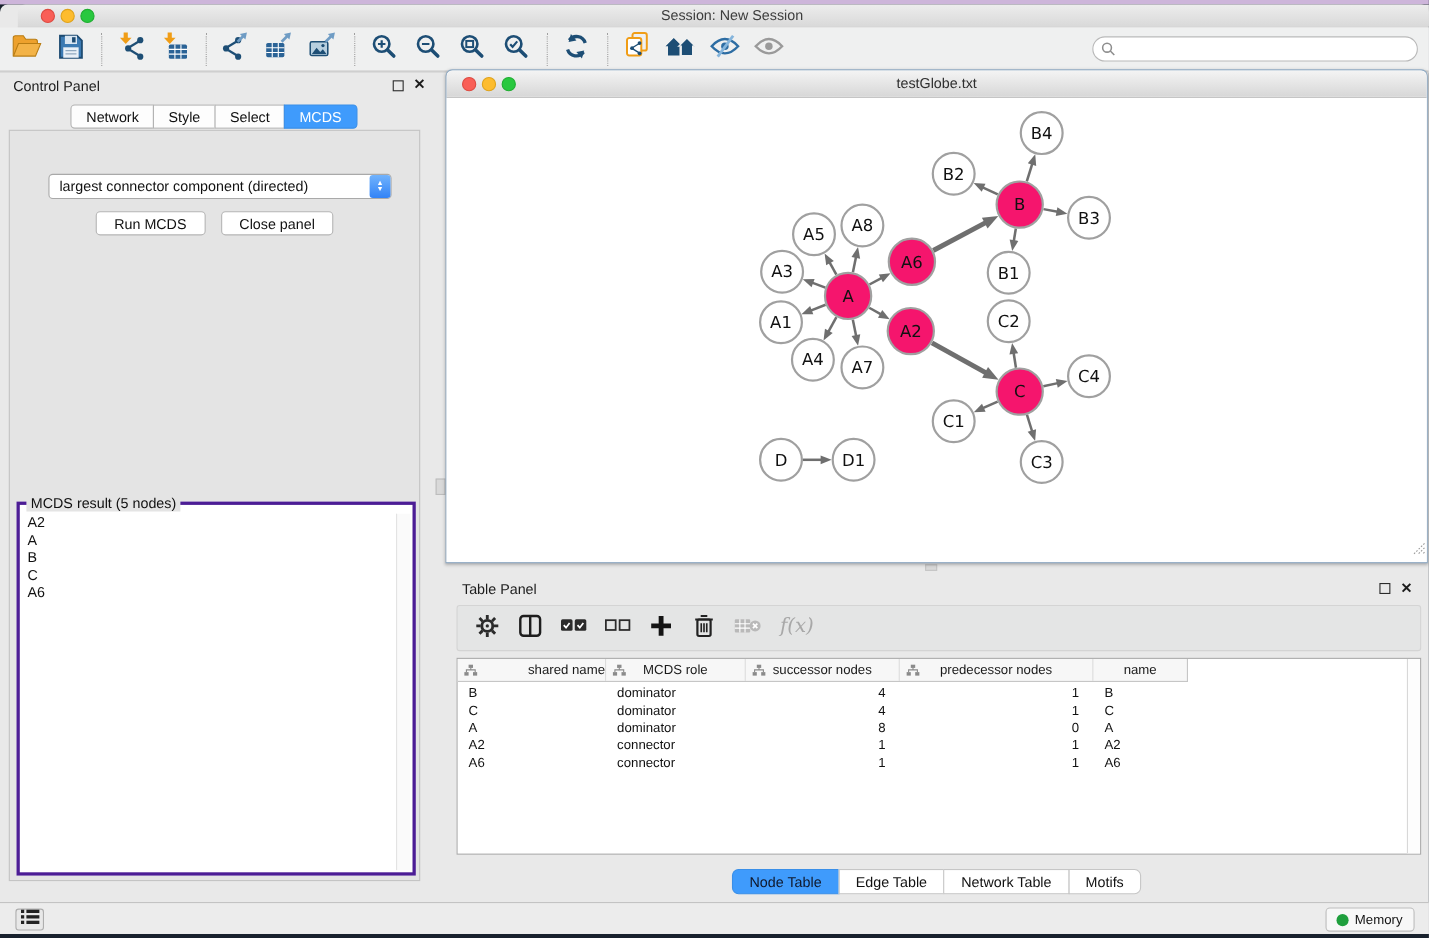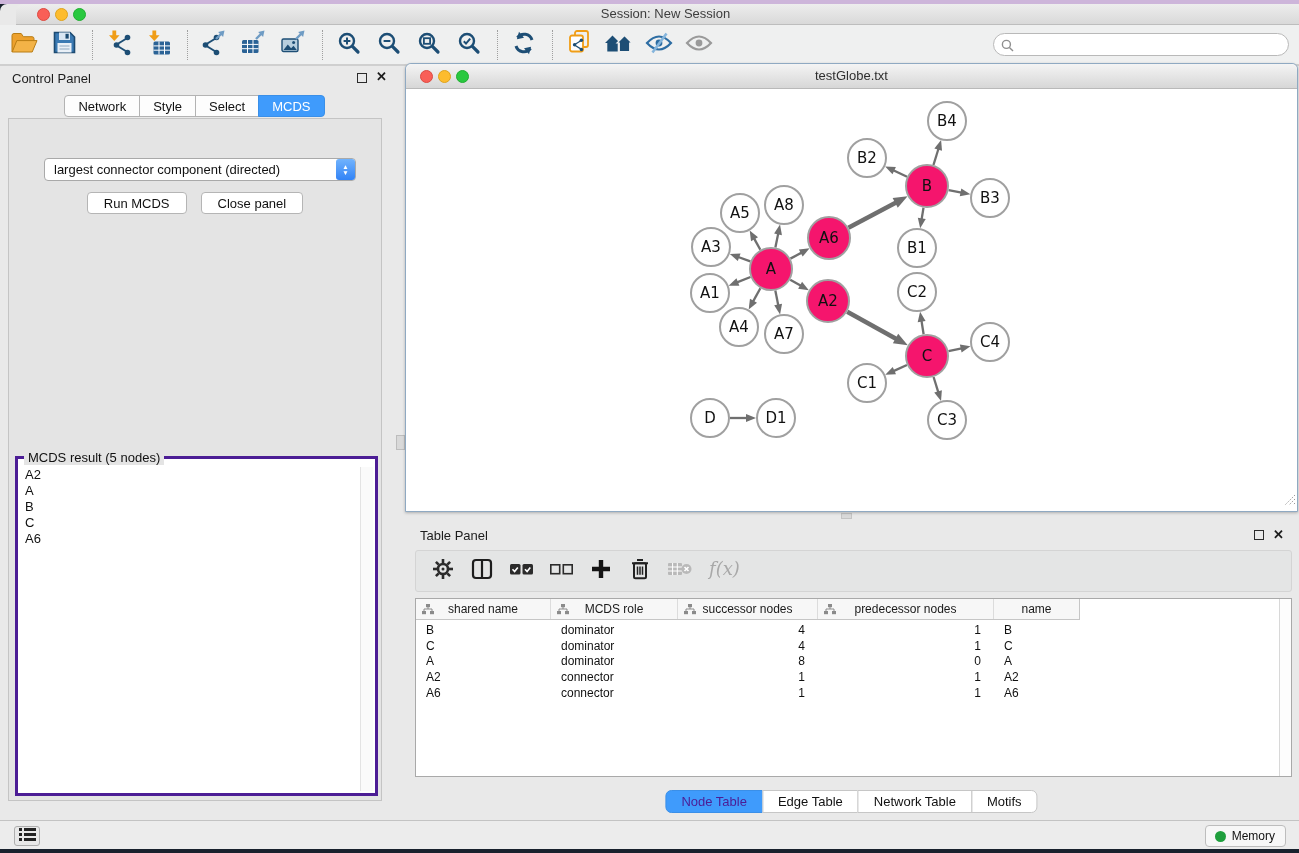--- a/index.html
+++ b/index.html
@@ -86,21 +86,21 @@
   .tr { display:flex; height:15.8px; align-items:center; font-size:12px; color:#111; }
   .td { overflow:hidden; white-space:nowrap; }
   .td.left { padding-left:10px; text-align:left; }
   .td.right { padding-right:13px; text-align:right; }
   .tv-scroll { position:absolute; right:0; top:0; bottom:0; width:12px; background:#fdfdfd; border-left:1px solid #d8d8d8; }
   .tp-tabs { position:absolute; top:270px; left:50%; transform:translateX(-50%); display:flex; }
   .tp-tab { height:23px; line-height:22px; padding:0 15px; font-size:13px; background:#fff; color:#111;
     border:1px solid #c6c6c6; margin-left:-1px; }
   .tp-tab:first-child { border-radius:6px 0 0 6px; }
   .tp-tab:last-child { border-radius:0 6px 6px 0; }
-  .tp-tab.active { background:#3f9bfc; border-color:#3a8fe8; color:#4c1d95; }
+  .tp-tab.active { background:#3f9bfc; border-color:#3a8fe8; color:#0f172a; }
 
   
   .status { position:absolute; left:0; top:816px; width:100%; height:29px; background:#ececec; border-top:1px solid #c3c3c3; }
   .list-btn { position:absolute; left:14px; top:5px; width:26px; height:20px; background:#e8e8e8; border:1px solid #aeaeae;
     border-radius:3px; display:flex; align-items:center; justify-content:center; }
   .memory-btn { position:absolute; right:13px; top:4px; height:22px; padding:0 10px 0 9px; background:#f7f7f7;
     border:1px solid #bdbdbd; border-radius:4px; font-size:12px; color:#111; display:flex; align-items:center; gap:6px; }
   .memory-dot { width:11px; height:11px; border-radius:50%; background:#1f9f3d; }
 
   .dis { opacity:1; } 
@@ -489,21 +489,21 @@
             </svg></span>
         </span>
         <span class="tp-tbtn dis">
           <span><svg width="36" height="22" viewBox="0 0 36 22">
               <text x="2" y="17" font-family="DejaVu Serif, serif" font-style="italic" font-size="18" fill="#a8a8a8">f(x)</text>
             </svg></span>
         </span>
       </div>
     <div class="tp-table">
       <div class="thead">
-          <div class="th" style="width: 135px;">
+          <div class="th" style="width: 135px; justify-content: flex-end;">
             <span class="tree-icon"><svg width="12" height="11" viewBox="0 0 12 11">
                 <g fill="#8b8b8b">
                   <rect x="4" y="0" width="4" height="3.2"></rect>
                   <rect x="0" y="7" width="4" height="3.2"></rect>
                   <rect x="8" y="7" width="4" height="3.2"></rect>
                 </g>
                 <path d="M6 3 v2 M2 7 V5 h8 v2" stroke="#8b8b8b" fill="none"></path>
               </svg></span>
             <span>shared name</span>
           </div>

